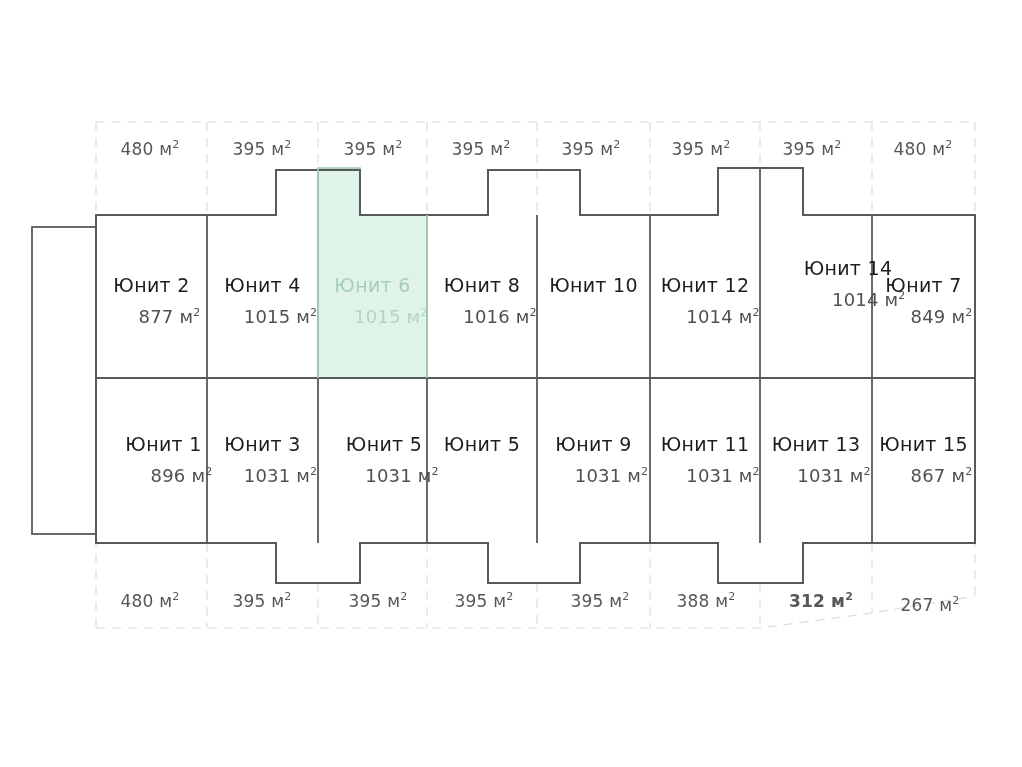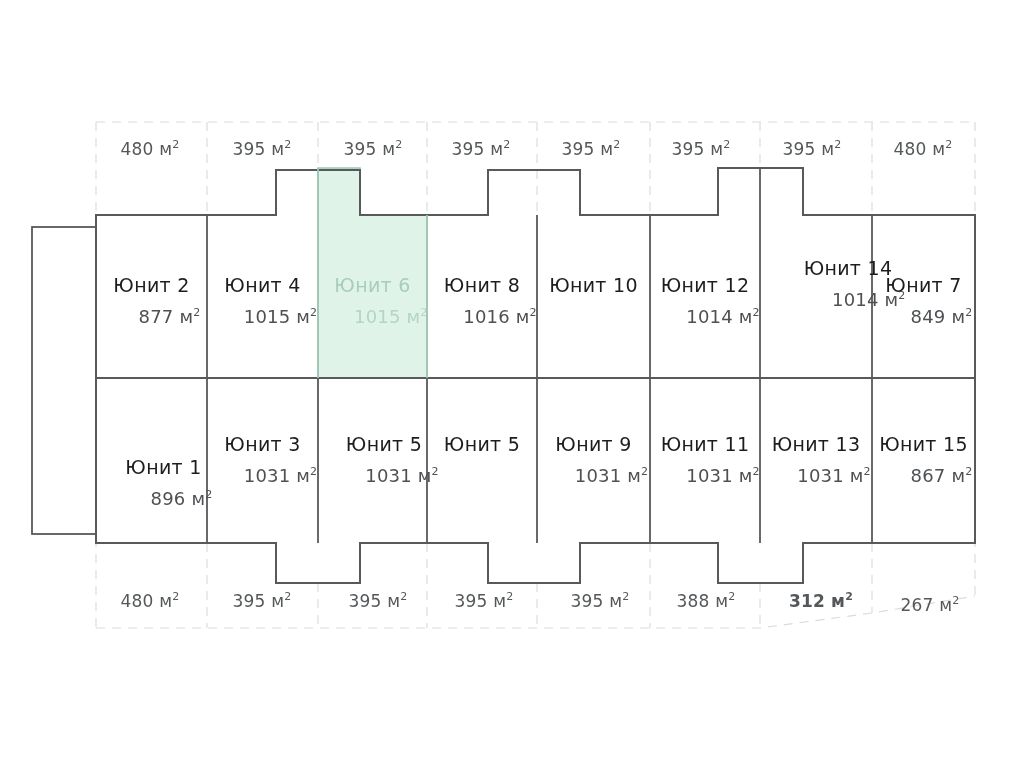--- a/index.html
+++ b/index.html
@@ -169,21 +169,21 @@
         <div class="unit-name">Юнит 14</div>
         <div class="unit-area">1014 м<sup>2</sup></div>
       </div>
       <div class="unit-cell" style="left: 872px; top: 271px; width: 103px;">
         <div class="unit-name">Юнит 7</div>
         <div class="unit-area">849 м<sup>2</sup></div>
       </div>
     </div>
 
   <div id="units-bottom">
-      <div class="unit-cell" style="left: 96px; top: 453px; width: 135px;">
+      <div class="unit-cell" style="left: 96px; top: 430px; width: 135px;">
         <div class="unit-name">Юнит 1</div>
         <div class="unit-area">896 м<sup>2</sup></div>
       </div>
       <div class="unit-cell" style="left: 207px; top: 430px; width: 111px;">
         <div class="unit-name">Юнит 3</div>
         <div class="unit-area">1031 м<sup>2</sup></div>
       </div>
       <div class="unit-cell" style="left: 318px; top: 430px; width: 132px;">
         <div class="unit-name">Юнит 5</div>
         <div class="unit-area">1031 м<sup>2</sup></div>

